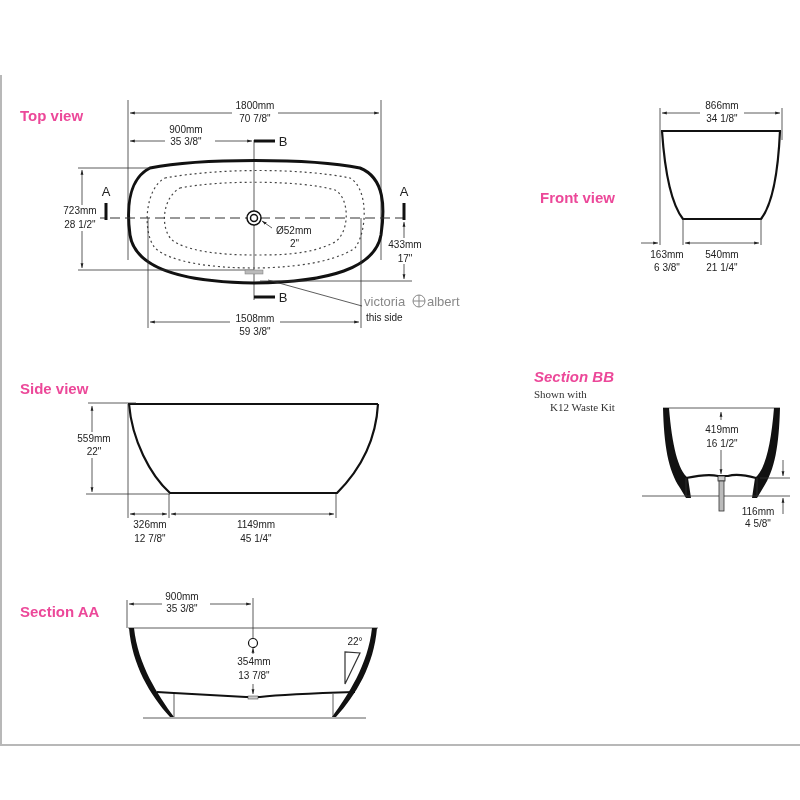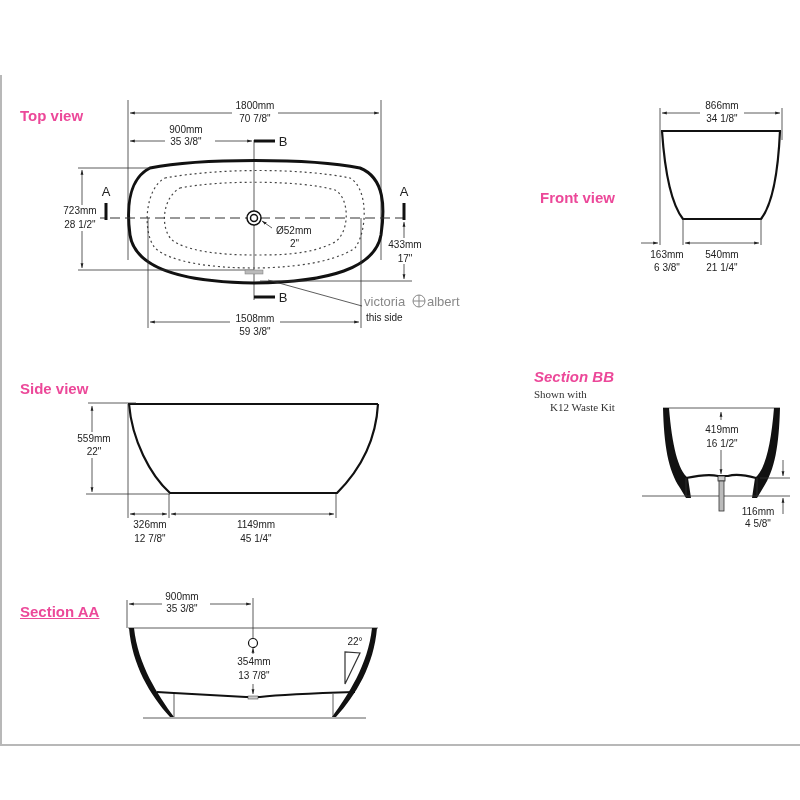--- a/index.html
+++ b/index.html
@@ -23,21 +23,21 @@
 <body>
 
 <div id="frame"></div>
 
 <div class="view-title" style="left:20px;top:107px;">Top view</div>
 <div class="view-title" style="left:540px;top:189px;">Front view</div>
 <div class="view-title" style="left:20px;top:380px;">Side view</div>
 <div class="view-title" style="left:534px;top:368px;font-style:italic;">Section BB</div>
 <div class="view-sub" style="left:534px;top:388px;">Shown with</div>
 <div class="view-sub" style="left:534px;top:401px;margin-left:16px;">K12 Waste Kit</div>
-<div class="view-title" style="left:20px;top:603px;text-decoration:underline;">Section AA</div>
+<div class="view-title" style="left:20px;top:603px;">Section AA</div>
 
 <svg width="800" height="800" viewBox="0 0 800 800">
   <defs>
     <marker id="arr" viewBox="0 0 10 10" refX="10" refY="5" markerWidth="6" markerHeight="6" orient="auto-start-reverse">
       <path d="M0,2 L10,5 L0,8 z" fill="#222"></path>
     </marker>
   </defs>
 
   <g>
 

